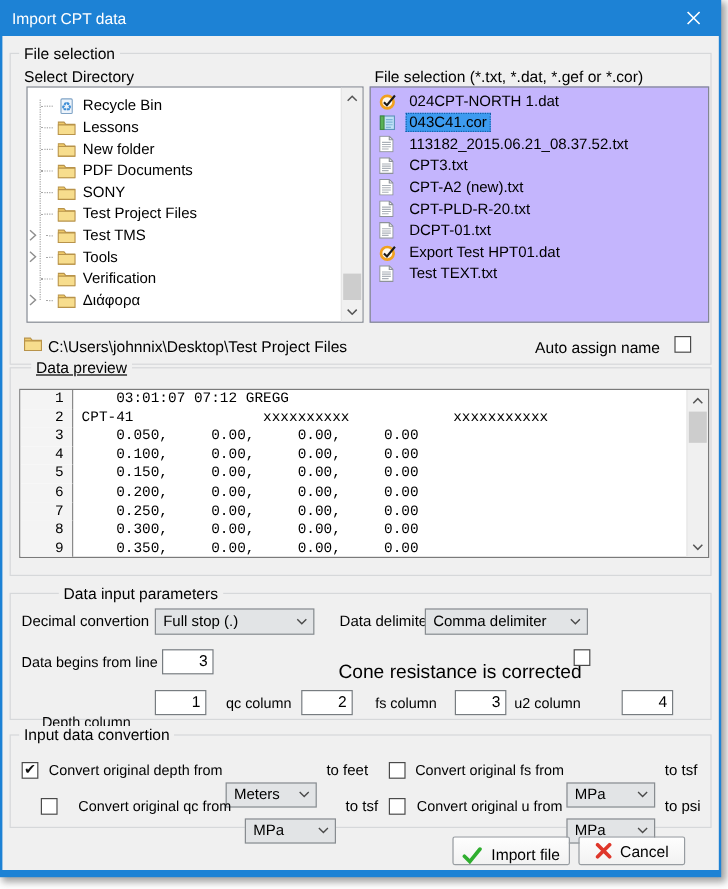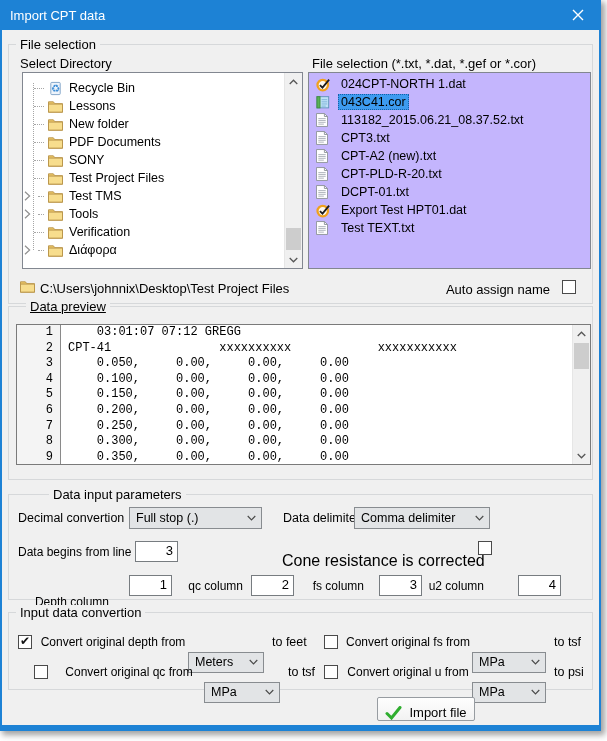--- a/index.html
+++ b/index.html
@@ -511,14 +511,22 @@
       </div>
 
     <div class="btn btn-import">
       <i class="ic">
           <svg width="17" height="14" viewBox="0 0 17 14">
             <path d="M2 7.5l4.5 4.5L15 1.5" fill="none" stroke="var(--check_green)" stroke-width="3" stroke-linecap="round"></path>
           </svg>
         </i>
       <span>Import file</span>
     </div>
+    <div class="btn btn-cancel">
+      <i class="ic">
+          <svg width="14" height="14" viewBox="0 0 14 14">
+            <path d="M2 2l10 10M12 2L2 12" stroke="var(--cancel_red)" stroke-width="3.1" stroke-linecap="round"></path>
+          </svg>
+        </i>
+      <span>Cancel</span>
+    </div>
   </div>
 </div>
 
 </body></html>

